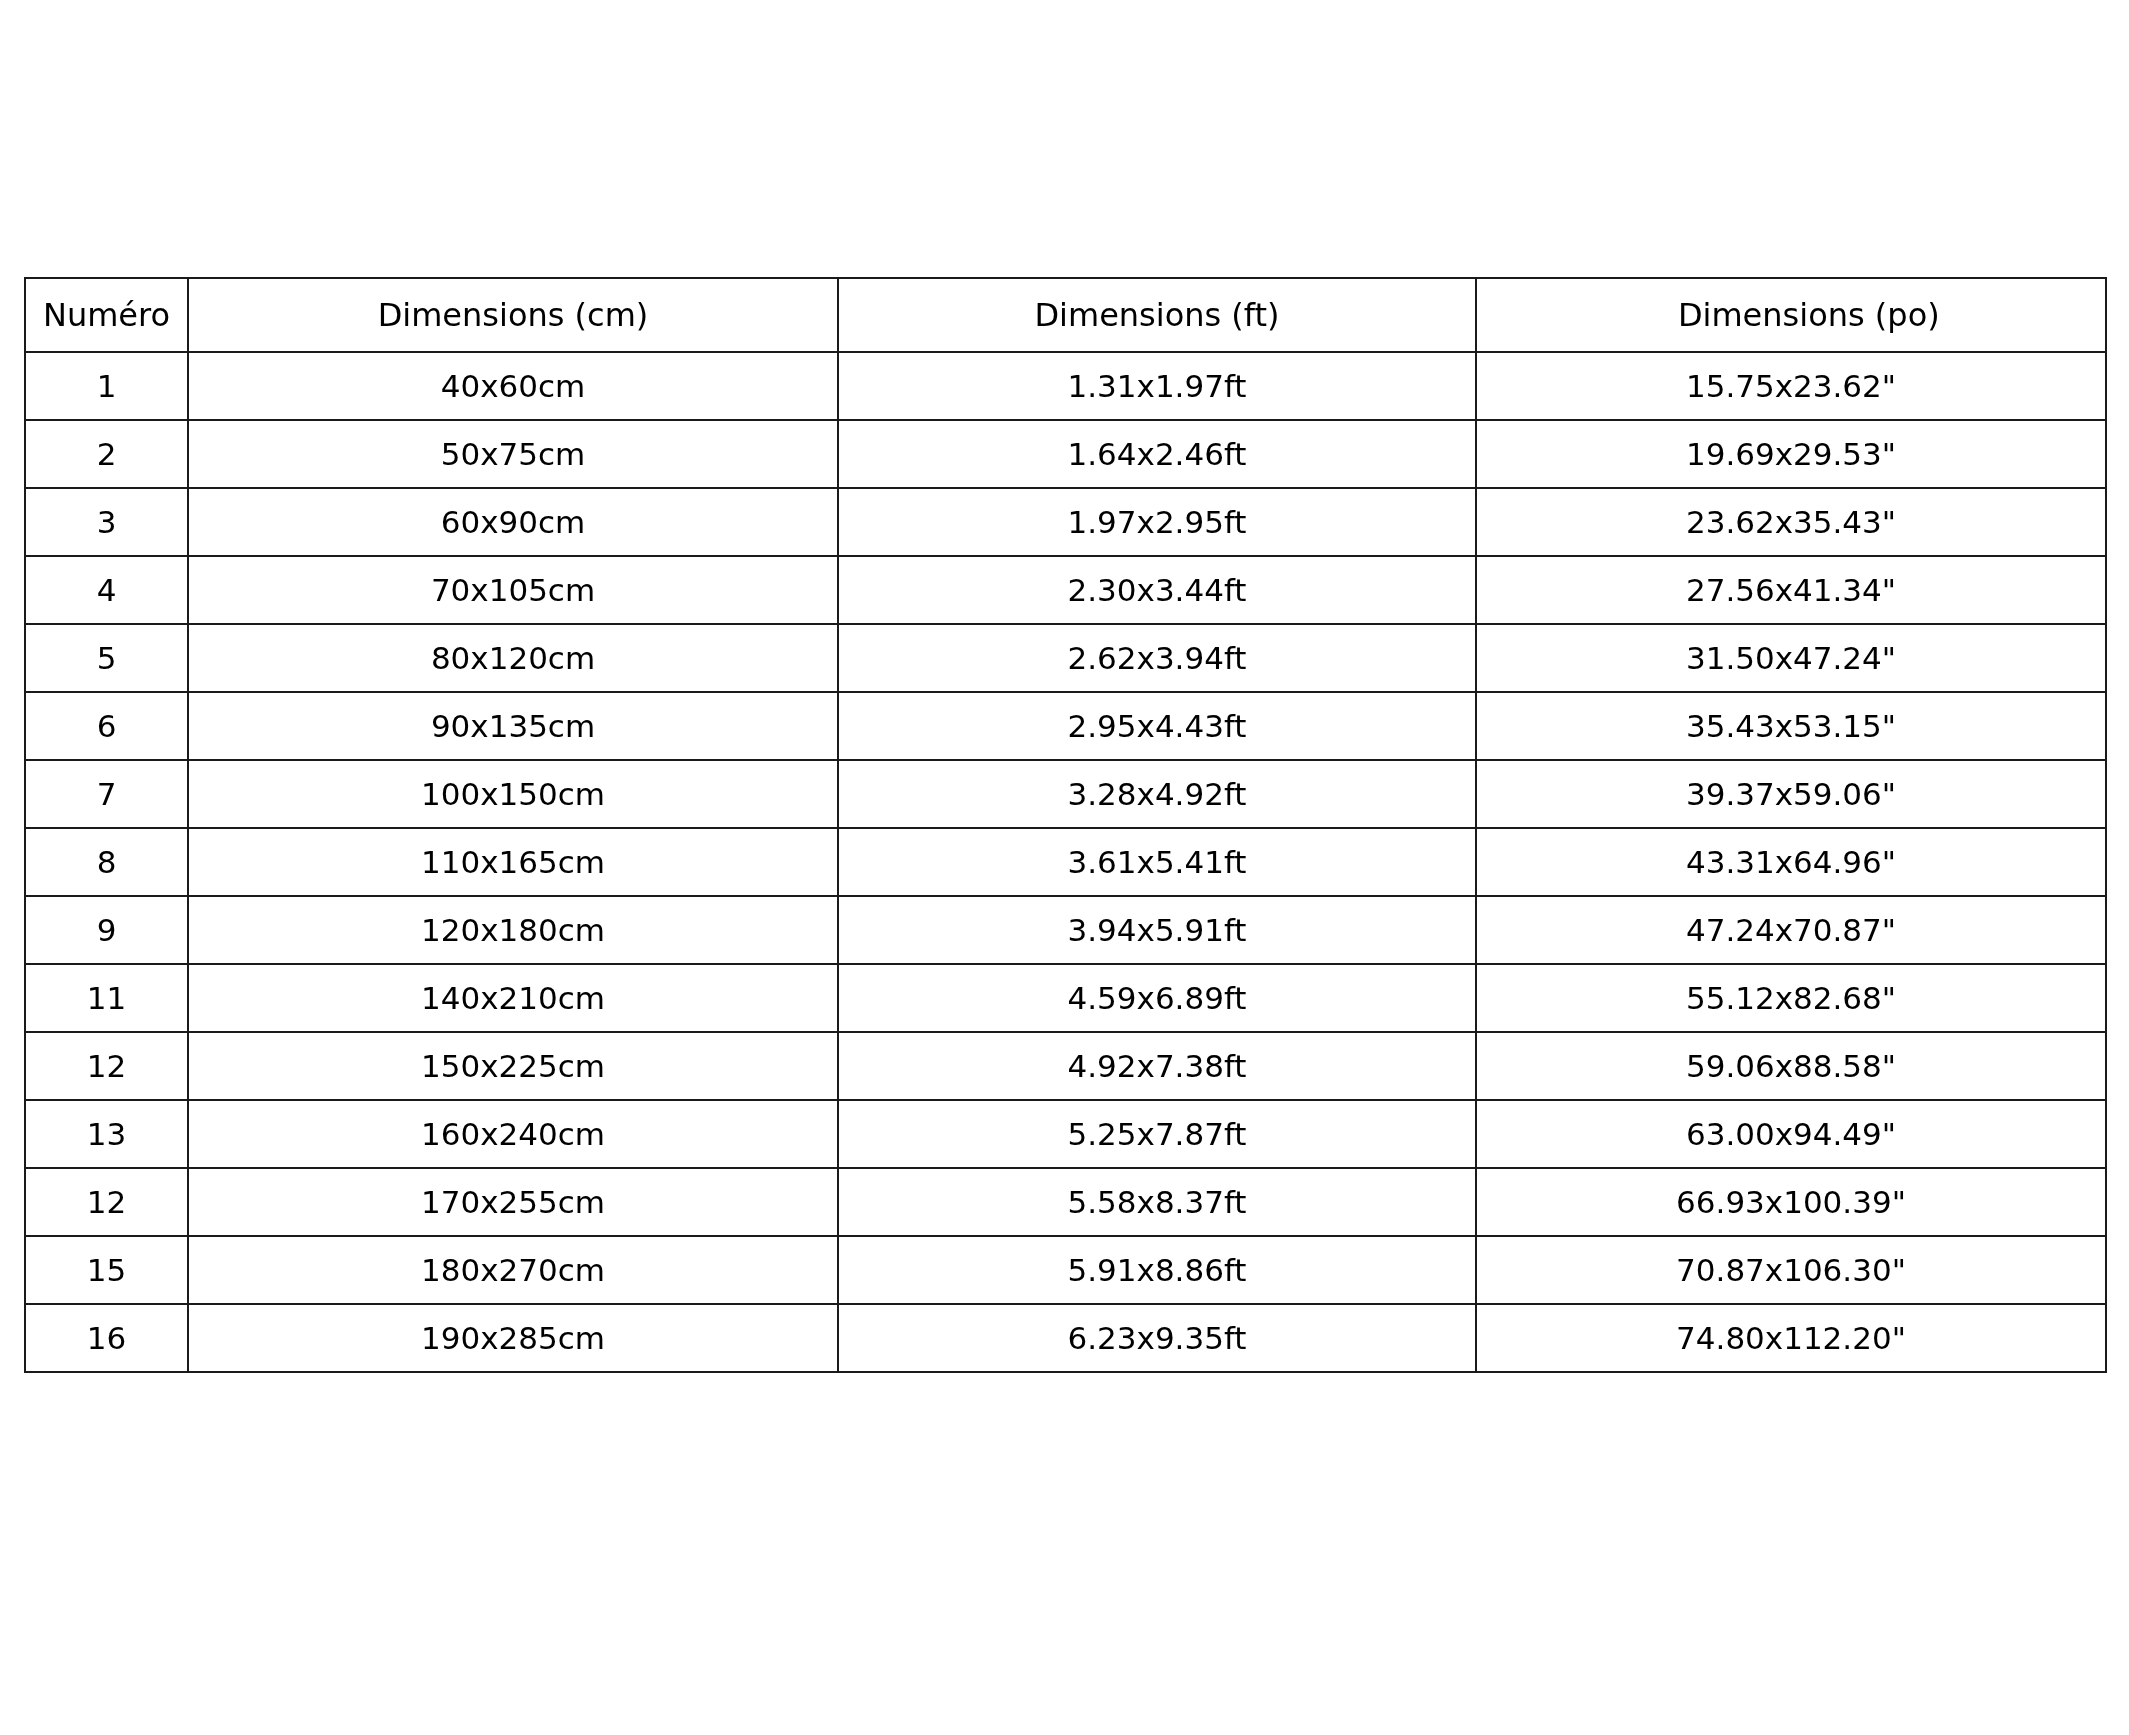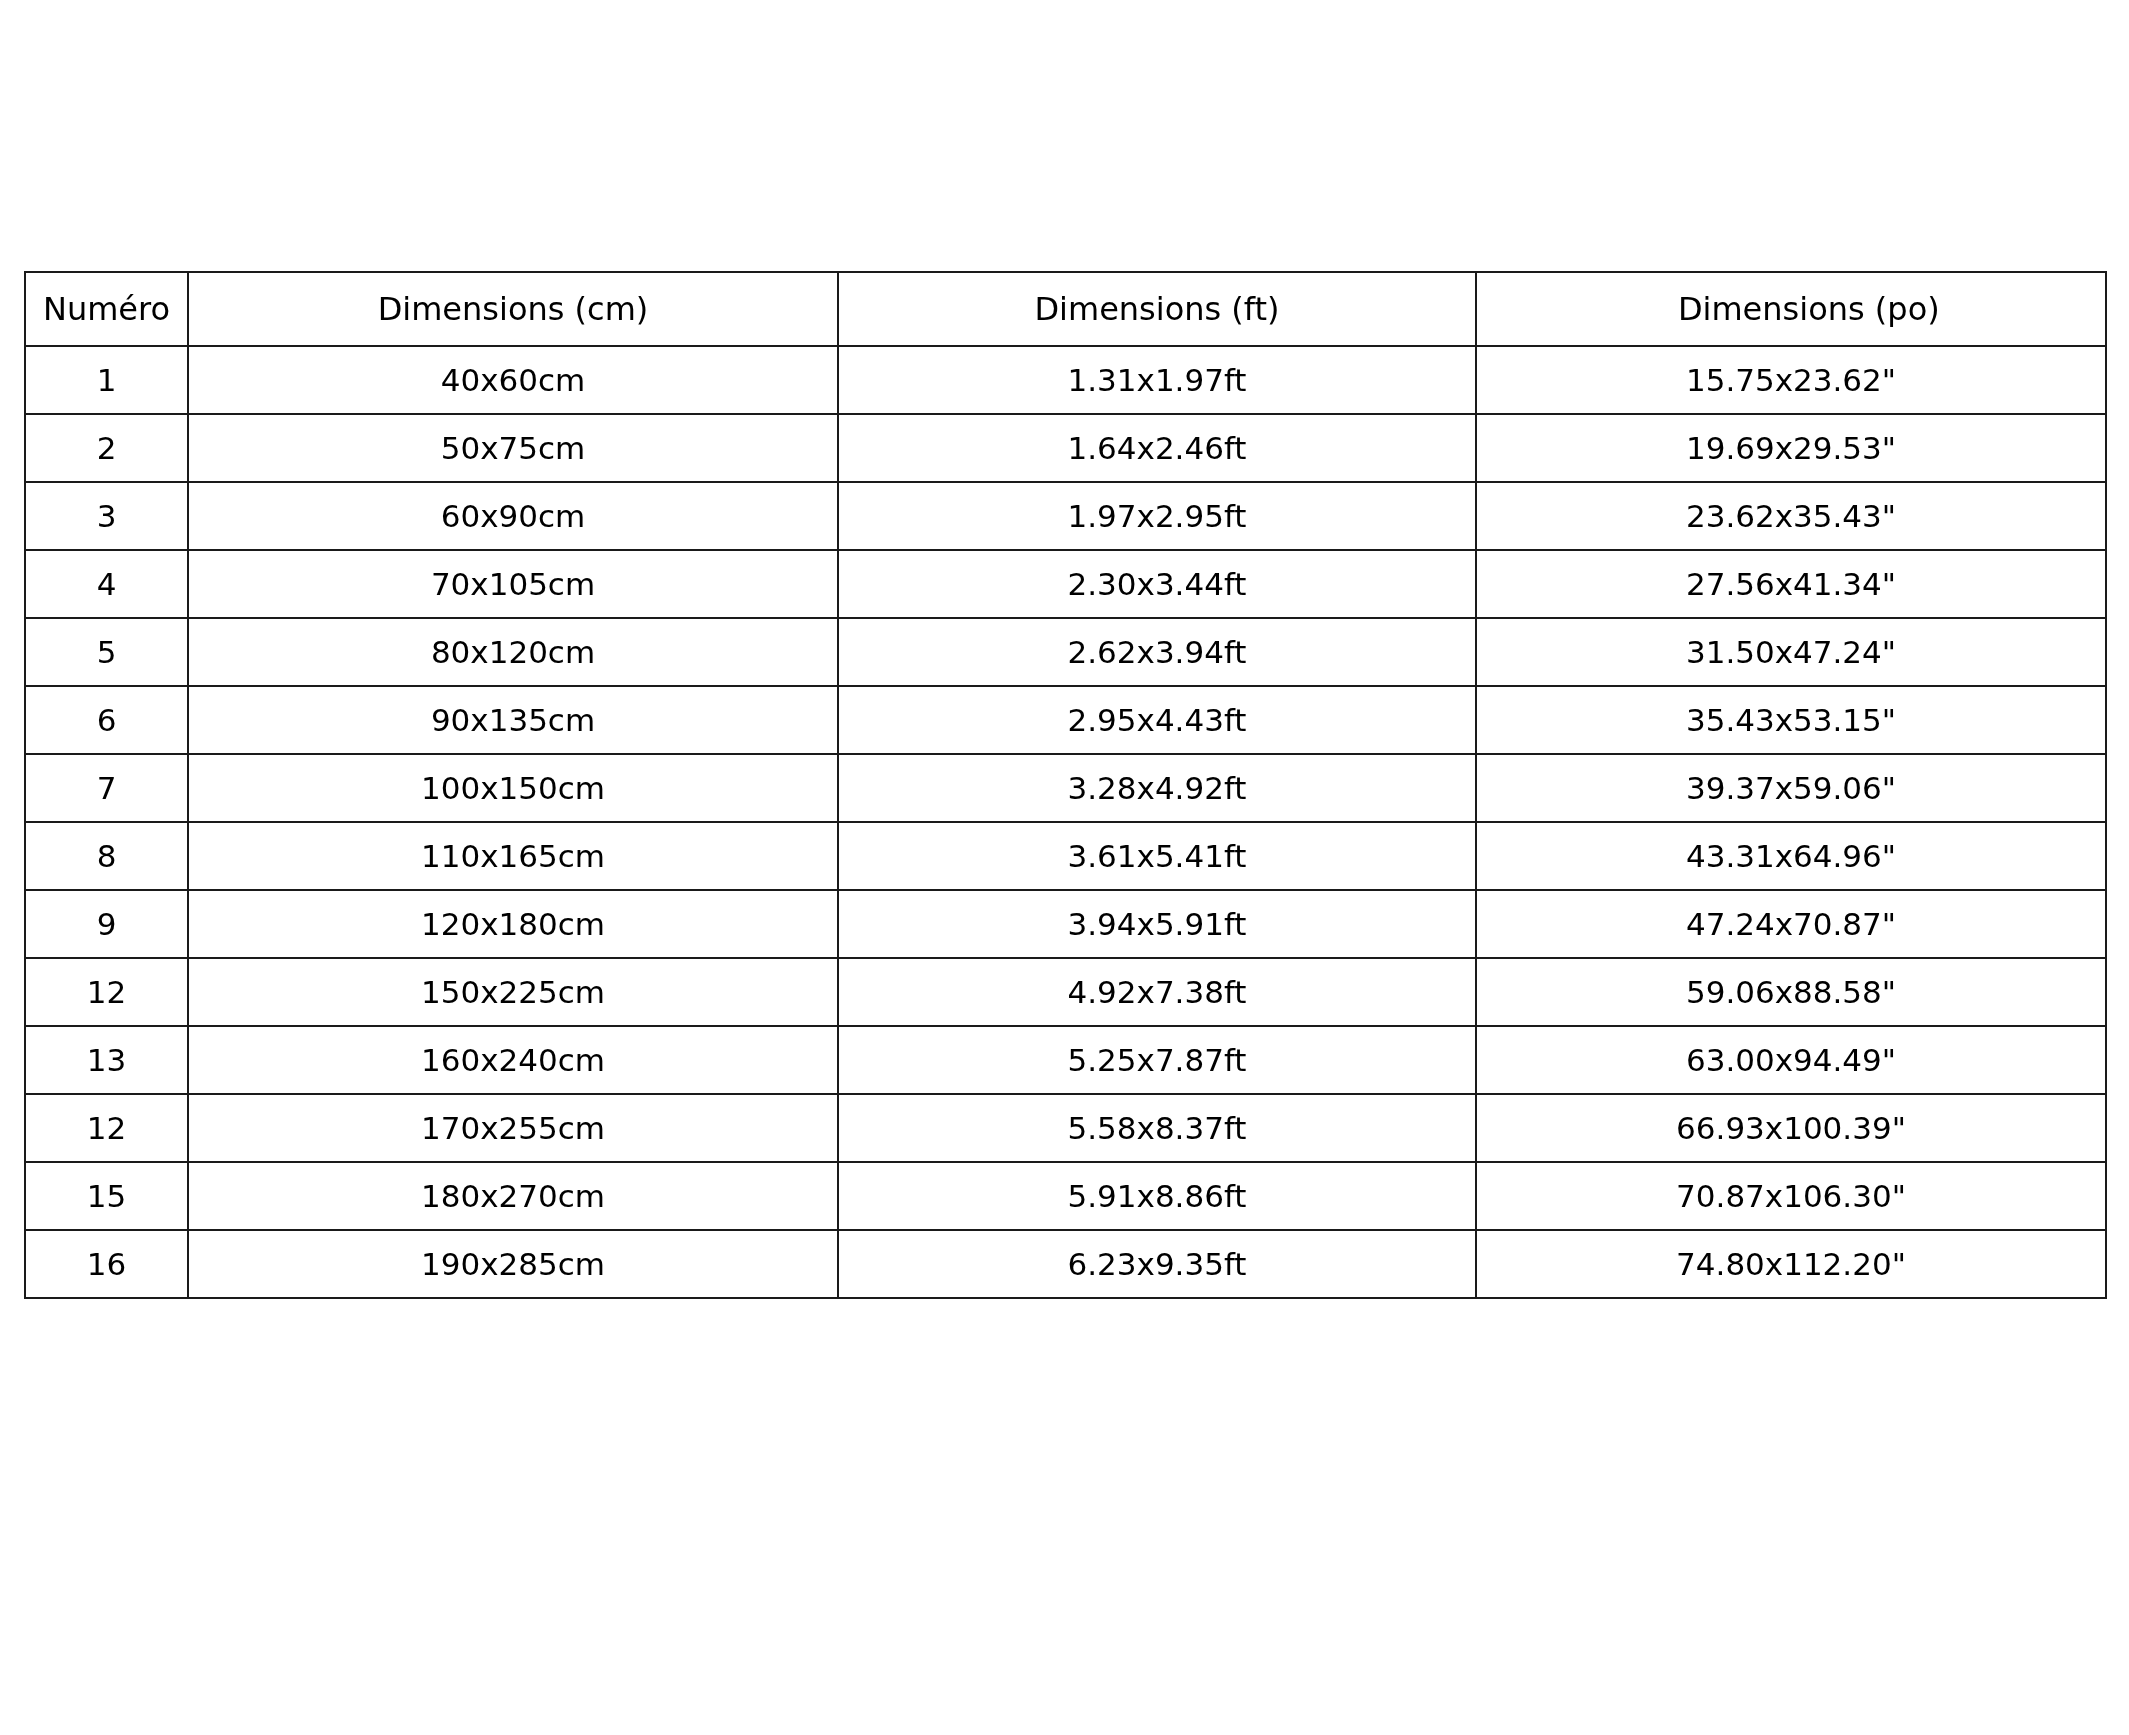--- a/index.html
+++ b/index.html
@@ -24,20 +24,21 @@
     position: absolute;
     left: 24px;
     top: 271px;
     width: 2081px;
   }
   table.size-table {
     border-collapse: collapse;
     width: 100%;
     table-layout: fixed;
     border: 2.2px solid #1a1a1a;
+    margin-top: 6px;
   }
   table.size-table col.c-num   { width: 163px; }
   table.size-table col.c-cm    { width: 650px; }
   table.size-table col.c-ft    { width: 638px; }
   table.size-table col.c-po    { width: 630px; }
 
   table.size-table th,
   table.size-table td {
     border: 2.2px solid #1a1a1a;
     text-align: center;
@@ -153,20 +154,26 @@
             <td class="col-ft">3.61x5.41ft</td>
             <td class="col-po">43.31x64.96"</td>
           </tr>
           <tr>
             <td class="col-num">9</td>
             <td class="col-cm">120x180cm</td>
             <td class="col-ft">3.94x5.91ft</td>
             <td class="col-po">47.24x70.87"</td>
           </tr>
           <tr>
+            <td class="col-num">11</td>
+            <td class="col-cm">140x210cm</td>
+            <td class="col-ft">4.59x6.89ft</td>
+            <td class="col-po">55.12x82.68"</td>
+          </tr>
+          <tr>
             <td class="col-num">12</td>
             <td class="col-cm">150x225cm</td>
             <td class="col-ft">4.92x7.38ft</td>
             <td class="col-po">59.06x88.58"</td>
           </tr>
           <tr>
             <td class="col-num">13</td>
             <td class="col-cm">160x240cm</td>
             <td class="col-ft">5.25x7.87ft</td>
             <td class="col-po">63.00x94.49"</td>

